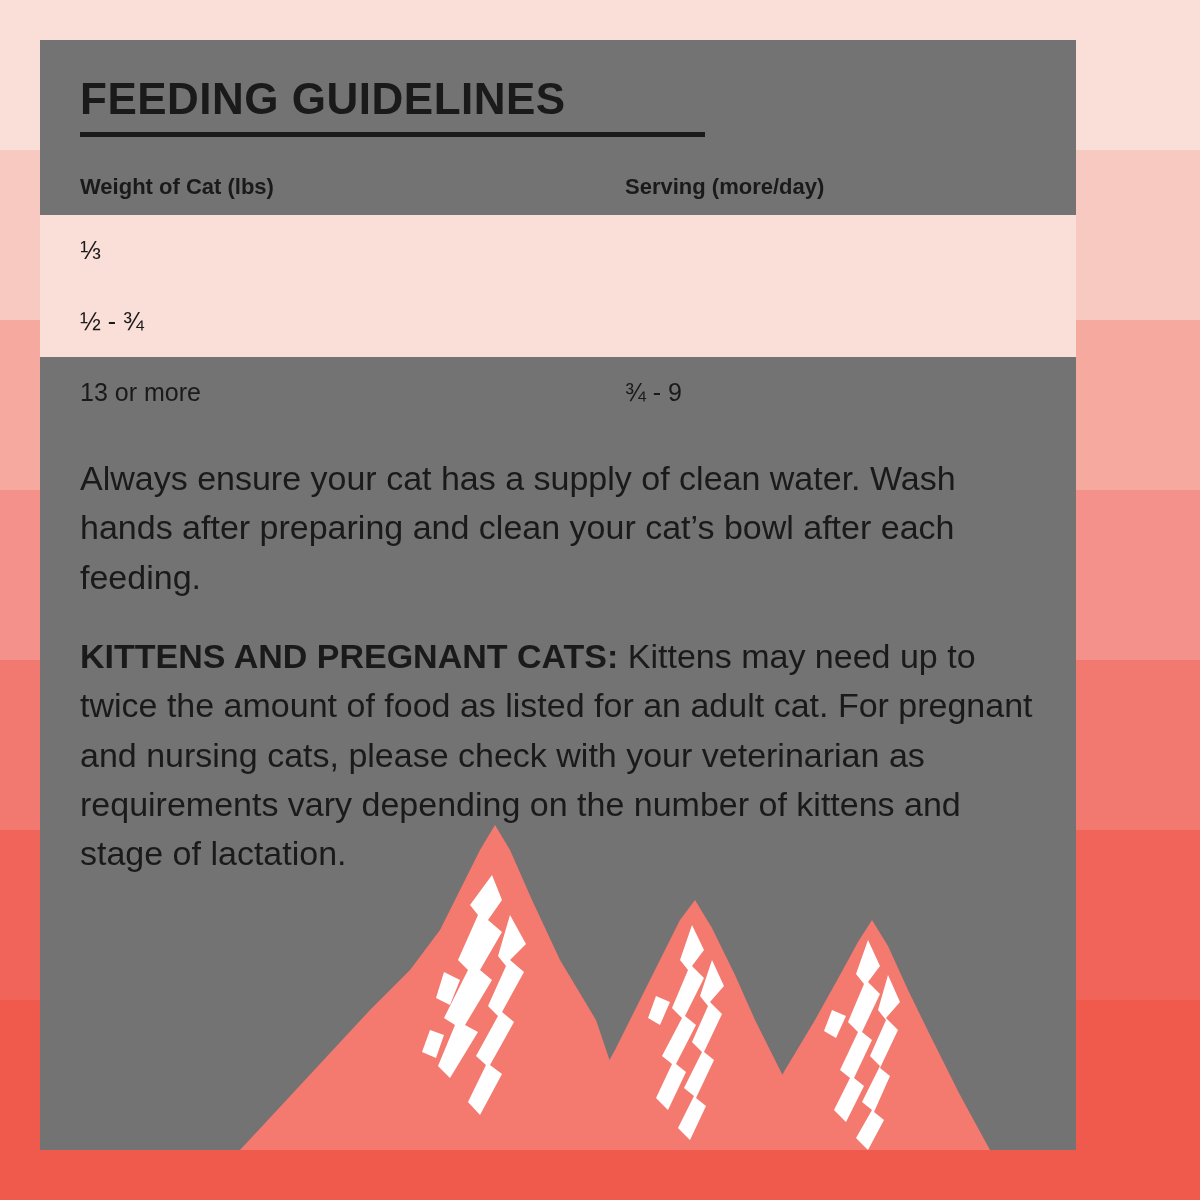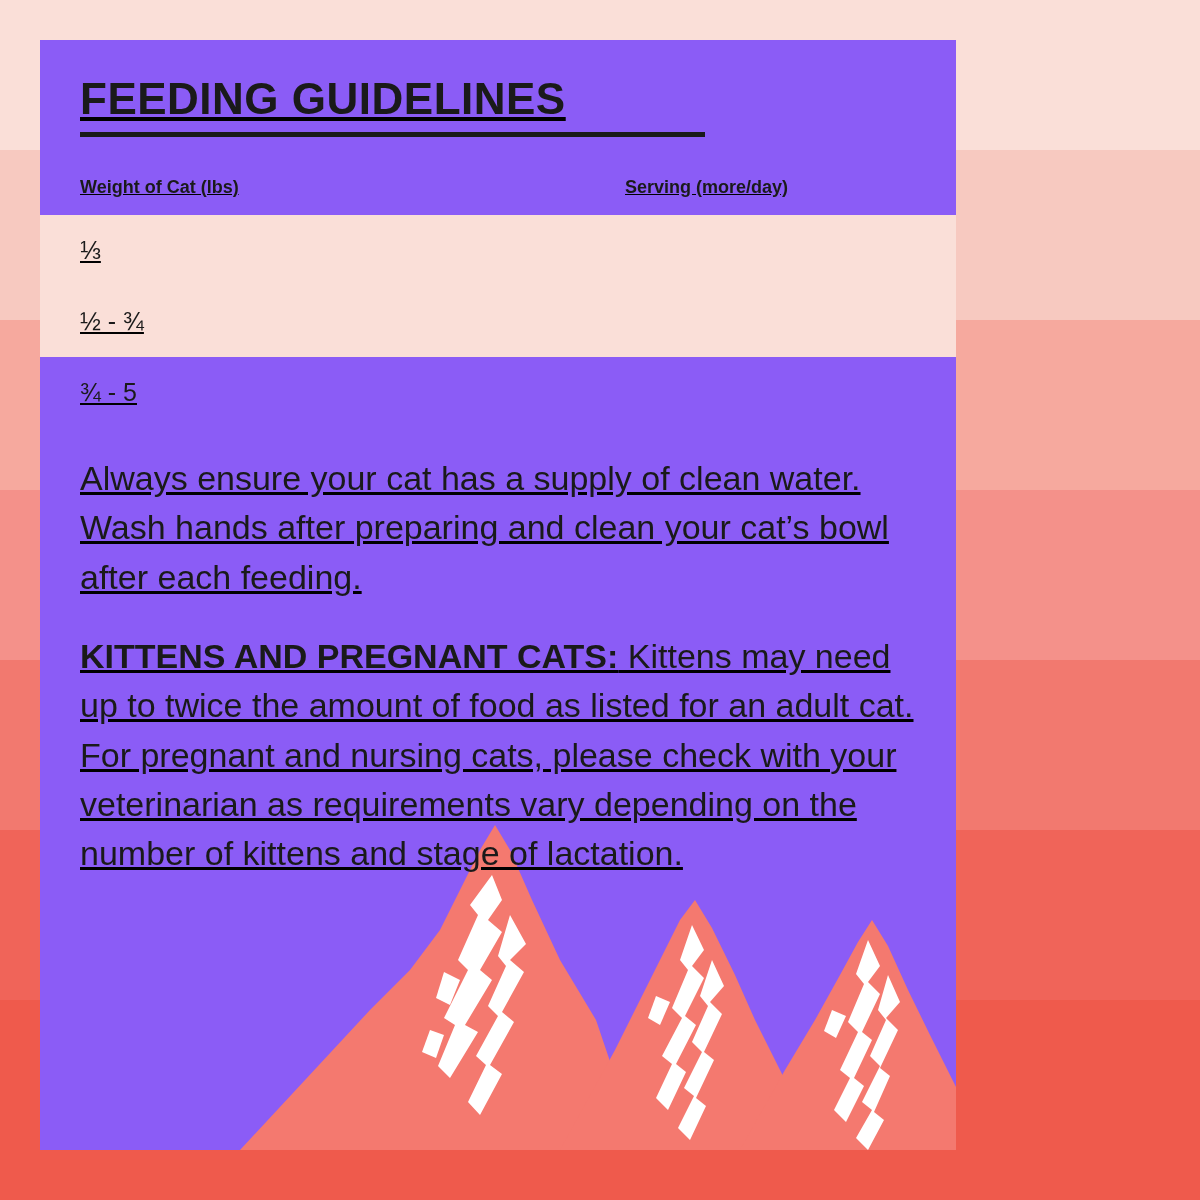--- a/index.html
+++ b/index.html
@@ -27,26 +27,25 @@
     display: flex;
     flex-direction: column;
   }
   .band { width: 100%; }
 
   
   .card {
     position: absolute;
     left: 40px;
     top: 40px;
-    width: 916px;
+    width: 1036px;
     height: 1110px;
-    background: #8b5cf6;
+    background: #737373;
     overflow: hidden;
     box-sizing: border-box;
-    text-decoration: underline;
   }
 
   .card-inner {
     position: relative;
     z-index: 3;
     padding: 36px 40px 0 40px;
   }
 
   .title {
     font-size: 44px;
@@ -89,21 +88,21 @@
     color: #1a1a1a;
   }
   .cell-serving {
     flex: 1;
     font-size: 25px;
     color: #1a1a1a;
   }
   .trow.header .cell-weight,
   .trow.header .cell-serving {
     font-weight: bold;
-    font-size: 18px;
+    font-size: 22px;
   }
   .frac {
     font-size: 25px;
   }
 
   
   .body-text {
     font-size: 34px;
     line-height: 1.45;
     color: #1a1a1a;
@@ -185,21 +184,22 @@
         <div class="trow shaded">
           <div class="cell-serving frac">⅓</div>
         </div>
 
 
         <div class="trow shaded">
           <div class="cell-serving frac">½ - ¾</div>
         </div>
 
         <div class="trow">
-          <div class="cell-serving frac">¾ - 5</div>
+          <div class="cell-weight">13 or more</div>
+          <div class="cell-serving frac">¾ - 9</div>
         </div>
 
       </div>
 
       <p class="body-text">Always ensure your cat has a supply of clean water. Wash hands after preparing and clean your cat’s bowl after each feeding.</p>
 
       <p class="body-text second"><b>KITTENS AND PREGNANT CATS:</b><span> Kittens may need up to twice the amount of food as listed for an adult cat. For pregnant and nursing cats, please check with your veterinarian as requirements vary depending on the number of kittens and stage of lactation.</span></p>
 
     </div>
   </div>

